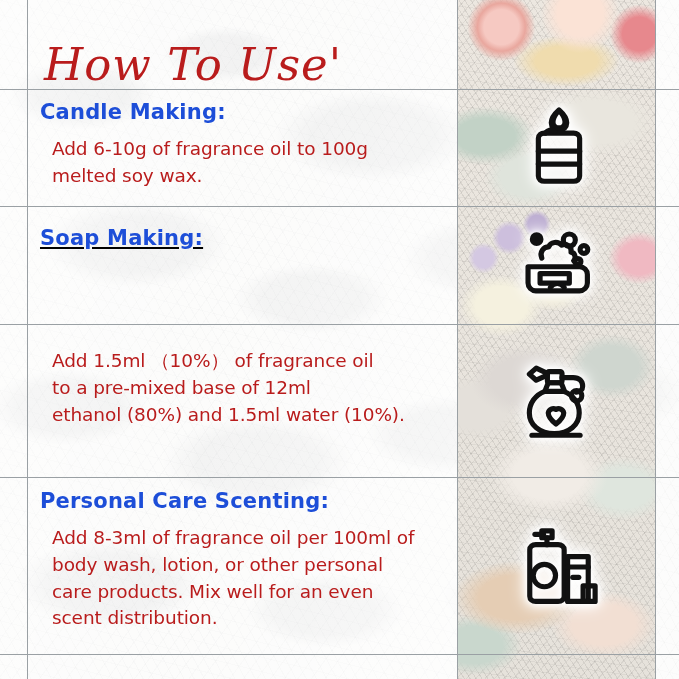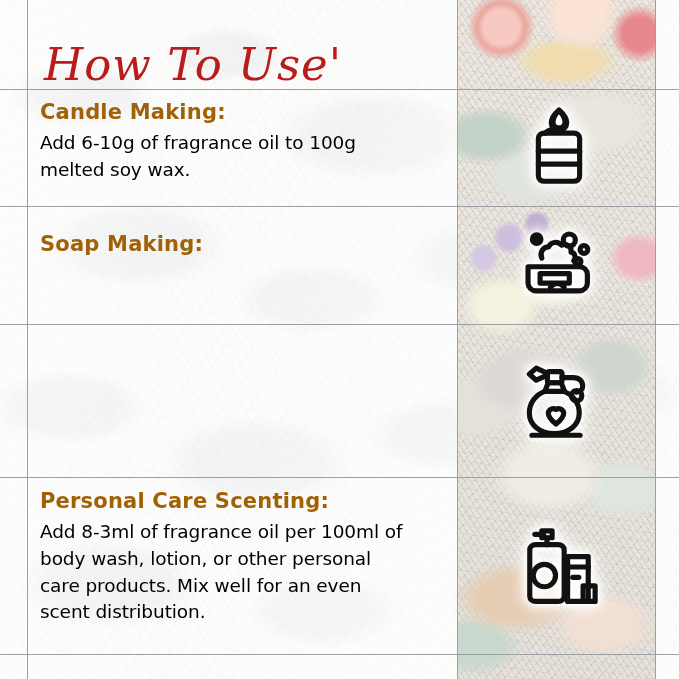--- a/index.html
+++ b/index.html
@@ -108,33 +108,33 @@
     white-space:nowrap;
     margin-top:32px;
   }
 
   
   .section{position:absolute;left:40px;width:400px;}
   .sec-head{
     font-family:"DejaVu Sans", sans-serif;
     font-weight:bold;
     font-size:21px;
-    color:#a16207;
+    color:#1d4ed8;
     letter-spacing:.2px;
     margin:0 0 6px 0;
     white-space:nowrap;
   }
   .sec-body{
     font-family:"DejaVu Sans", sans-serif;
     font-weight:400;
     font-size:18.5px;
     line-height:1.45;
-    color:#000000;
+    color:#b91c1c;
     letter-spacing:-.1px;
-    margin:0;
+    margin:12px;
     white-space:pre-line;
   }
 
   
   .icon-wrap{
     position:absolute;
     width:86px;height:86px;
     display:flex;align-items:center;justify-content:center;
     filter:drop-shadow(0 0 2.5px #fff) drop-shadow(0 0 5px #fff) drop-shadow(0 0 8px rgba(255,255,255,.95));
   }
@@ -189,37 +189,40 @@
     <svg viewBox="0 0 100 100" fill="none" stroke="#111" stroke-width="6" stroke-linecap="round" stroke-linejoin="round">
       <path d="M50 8c0 0 9 8 9 15a9 9 0 0 1-18 0c0-7 9-15 9-15z" fill="#111" stroke="#111"></path>
       <path d="M50 13c0 0 4 5 4 9a4 4 0 0 1-8 0c0-4 4-9 4-9z" fill="#fff" stroke="none"></path>
       <path d="M26 41c0-4 3-6 7-6h34c4 0 7 2 7 6v44c0 4-3 6-7 6H33c-4 0-7-2-7-6z"></path>
       <path d="M26 56h48"></path>
       <path d="M26 71h48"></path>
       <path d="M34 35c3-4 8-5 11-2"></path>
     </svg>
   </div>
 
-  <div class="section" style="top:232px;">
+  <div class="section" style="top:226px;text-decoration:underline;">
     <p class="sec-head">Soap Making:</p>
   </div>
   <div class="icon-wrap" style="left:516px;top:222px;">
     <svg viewBox="0 0 100 100" fill="none" stroke="#111" stroke-width="6" stroke-linecap="round" stroke-linejoin="round">
       <circle cx="24" cy="20" r="5" fill="#111"></circle>
       <circle cx="62" cy="21" r="7"></circle>
       <circle cx="79" cy="32" r="4.5"></circle>
       <circle cx="72" cy="46" r="3.5"></circle>
       <path d="M30 42c-3-7 2-13 8-13 2-6 11-7 15-2 6-3 12 2 11 8 5 1 6 7 3 10"></path>
       <path d="M14 52h60c5 0 9 4 9 9v10c0 5-4 9-9 9H23c-5 0-9-4-9-9z"></path>
       <path d="M28 60h34v11H28z"></path>
       <path d="M40 76c4-6 12-6 16 0"></path>
     </svg>
   </div>
 
   <div class="section" style="top:336px;">
+    <p class="sec-body">Add 1.5ml （10%） of fragrance oil
+to a pre-mixed base of 12ml
+ethanol (80%) and 1.5ml water (10%).</p>
   </div>
   <div class="icon-wrap" style="left:513px;top:363px;">
     <svg viewBox="0 0 100 100" fill="none" stroke="#111" stroke-width="6" stroke-linecap="round" stroke-linejoin="round">
       <rect x="40" y="10" width="17" height="13" rx="2"></rect>
       <path d="M41 23h15l4 10H37z"></path>
       <path d="M37 33c-11 4-18 14-18 25 0 14 12 24 29 24s29-10 29-24c0-11-7-21-18-25"></path>
       <path d="M57 17h13c7 0 11 4 11 10 0 4-3 7-7 7"></path>
       <circle cx="74" cy="38" r="6"></circle>
       <path d="M40 12L27 6l-8 7 8 7 13-6"></path>
       <path d="M50 71c-6-5-9-9-9-13a6 6 0 0 1 9-4 6 6 0 0 1 9 4c0 4-3 8-9 13z"></path>

